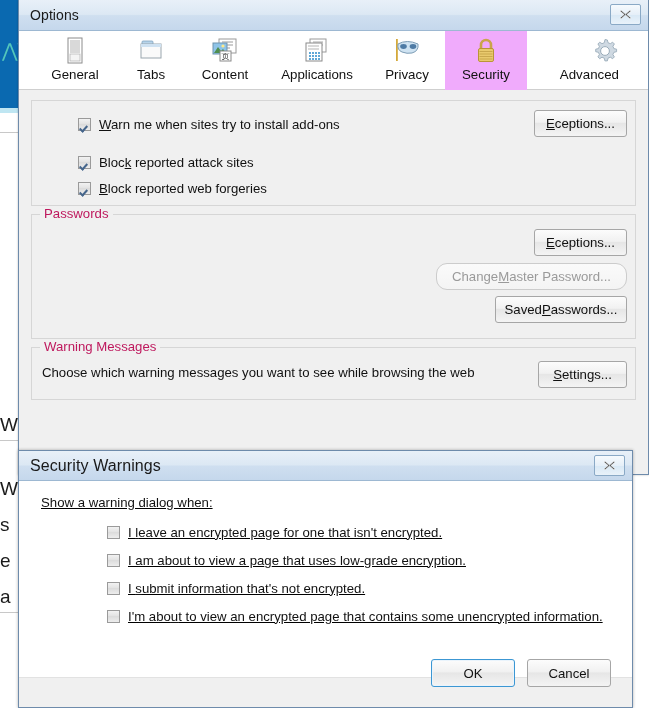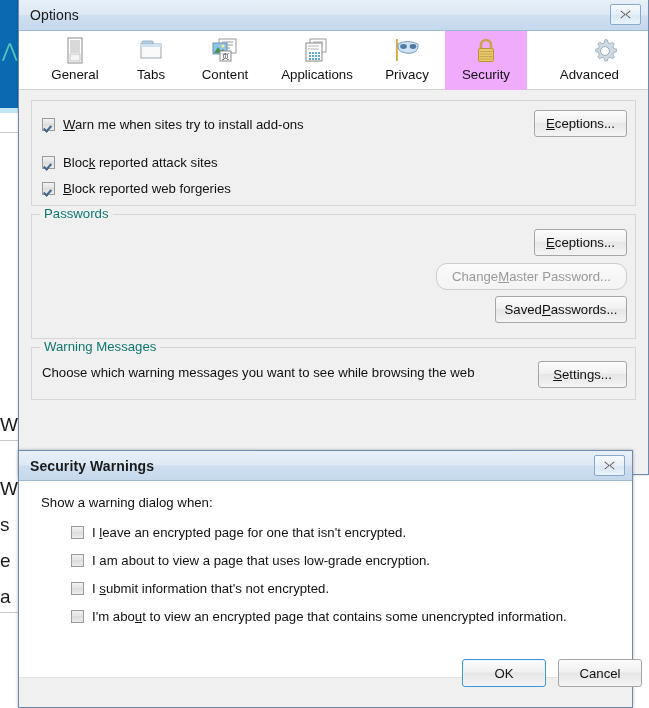--- a/index.html
+++ b/index.html
@@ -97,26 +97,26 @@
 
   .groupbox {
     position: relative;
     border: 1px solid #d6d6d6;
     background: #f0f0f0;
     margin-bottom: 8px;
   }
   .groupbox > .gb-title {
     position: absolute; top: -9px; left: 8px;
     background: #f0f0f0; padding: 0 4px;
-    font-size: 13.2px; color: #0f766e;
+    font-size: 13.2px; color: #be185d;
   }
   .gb-inner { padding: 10px 10px 10px 10px; position: relative; }
 
   
-  .cbrow { display: flex; align-items: center; height: 22px; }
+  .cbrow { display: flex; align-items: center; height: 22px; margin-left: 36px; }
   .cb {
     width: 13px; height: 13px; flex: 0 0 13px;
     border: 1px solid #9a9a9a;
     background: linear-gradient(to bottom, #f2f2f2 0%, #e3e3e3 45%, #dcdcdc 50%, #ededed 100%);
     position: relative; margin-right: 8px;
   }
   .cb.checked::after {
     content: "";
     position: absolute; left: 2px; top: 5px;
     width: 3px; height: 6px;
@@ -148,30 +148,30 @@
   
   #secwarn-window {
     position: absolute;
     left: 18px; top: 450px;
     width: 615px; height: 258px;
     background: #f0f0f0;
     border: 1px solid #6e8bab;
     box-shadow: 0 0 3px rgba(0,0,0,0.3);
   }
   #secwarn-window .titlebar { height: 30px; }
-  #secwarn-window .titlebar .ttl { font-size: 14px; font-weight: bold; }
-  .sw-body { background: #ffffff; height: 196px; padding: 14px 0 11px 0; position: relative; }
+  #secwarn-window .titlebar .ttl { font-size: 16px; }
+  .sw-body { background: #ffffff; height: 196px; padding: 14px 0 11px 0; position: relative; text-decoration: underline; }
   .sw-lead { margin: 0 0 8px 22px; font-size: 13.2px; color: #111; }
   .sw-list { margin-left: 52px; }
   .sw-list .cbrow { height: 28px; }
   .sw-footer {
     height: 30px; background: #f0f0f0; position: relative;
     border-top: 1px solid #e2e2e2;
   }
-  .sw-footer .btn { position: absolute; top: -19px; height: 28px; width: 84px; padding: 0; margin-left: 31px; }
+  .sw-footer .btn { position: absolute; top: -19px; height: 28px; width: 84px; padding: 0; }
   .sw-ok { left: 412px; }
   .sw-cancel { left: 508px; }
 </style>
 </head>
 <body>
 
 <div id="backdrop">
   <div class="bd-blue"></div>
   <div class="bd-blue-thin"></div>
   <div class="bd-teal-glyph">⋀⋁</div>

